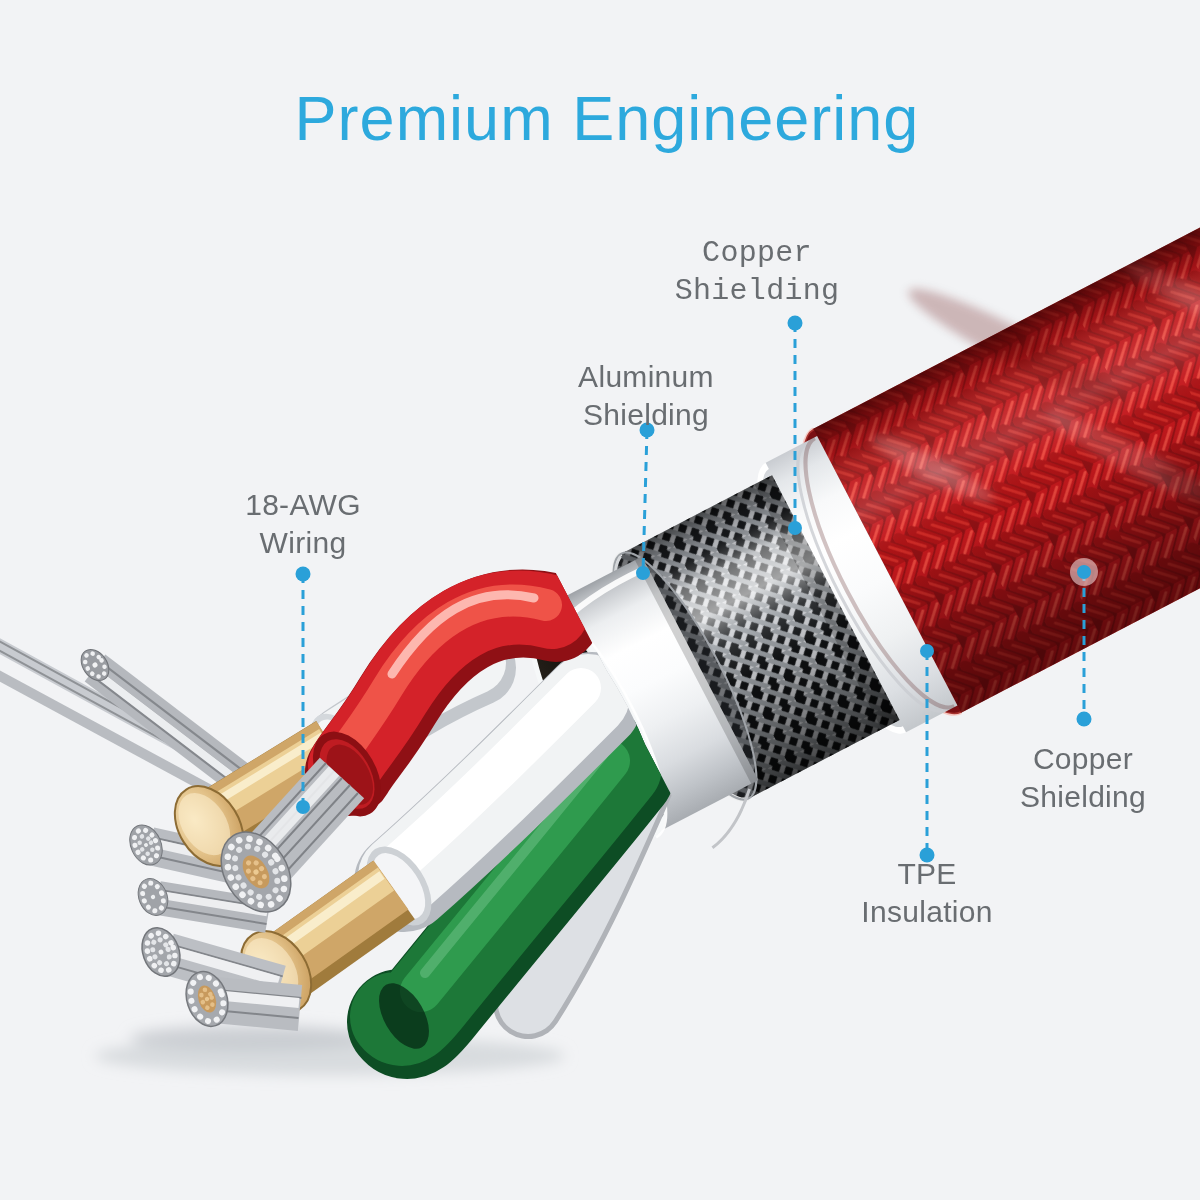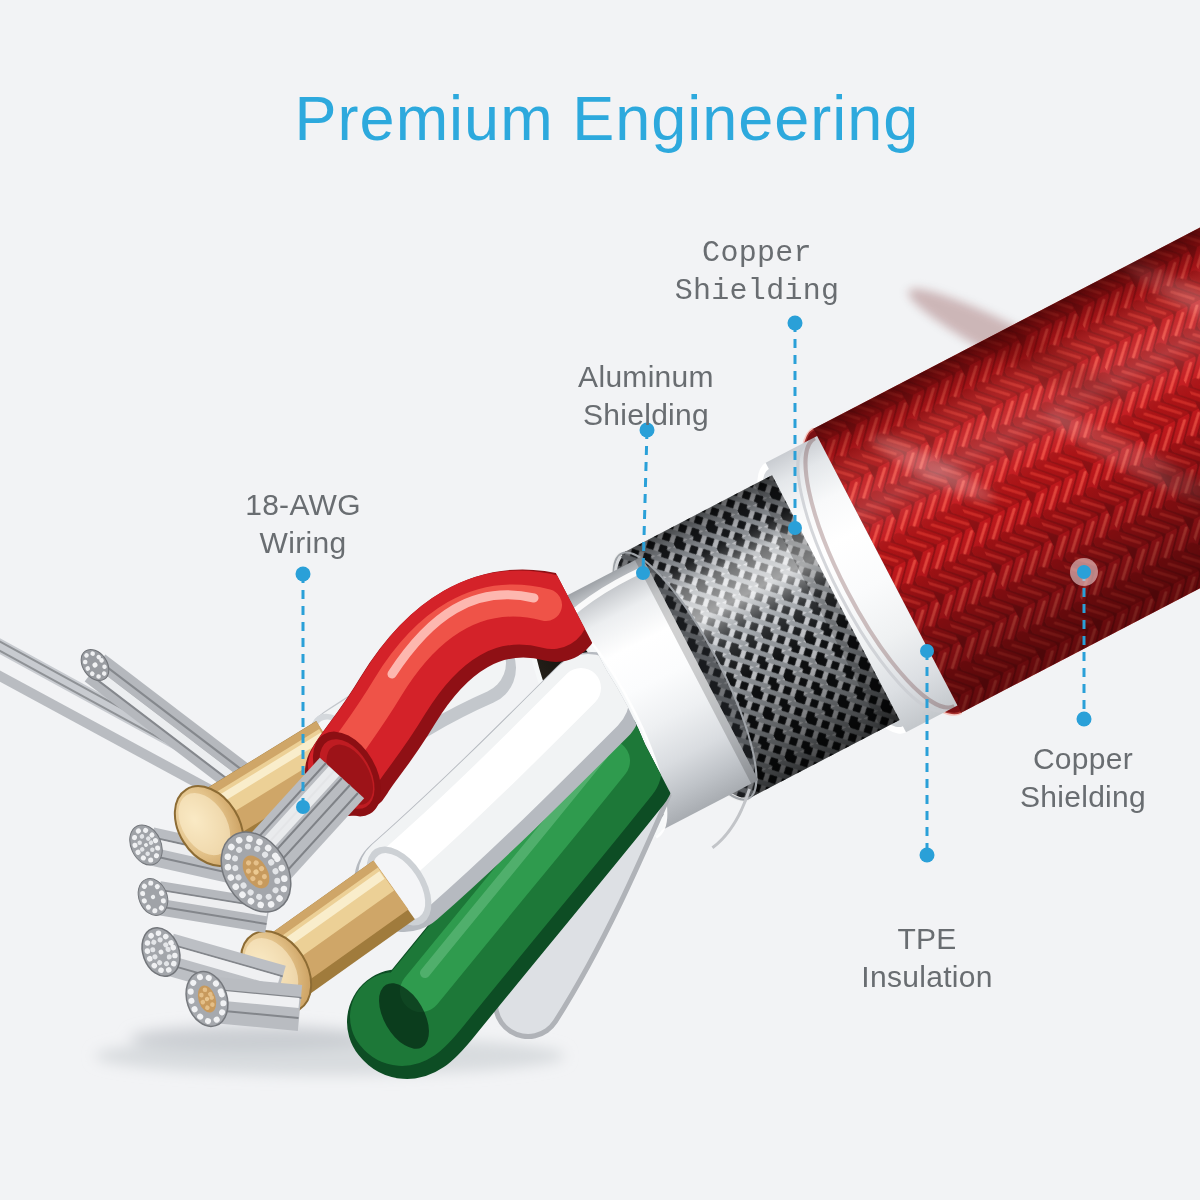--- a/index.html
+++ b/index.html
@@ -11,21 +11,21 @@
     font-size:63px;font-weight:300;letter-spacing:1px;color:#2da9dd;white-space:nowrap;
   }
   .callout{
     position:absolute;transform:translateX(-50%);text-align:center;white-space:pre-line;
     color:#696d71;font-size:30px;line-height:38px;font-weight:300;letter-spacing:.3px;
   }
   .co-copper{left:757px;top:234px;font-family:Liberation Mono, monospace;}
   .co-aluminum{left:646px;top:337px;margin-top:21px;}
   .co-awg{left:303px;top:486px;}
   .co-nylon{left:1083px;top:740px;}
-  .co-tpe{left:927px;top:920px;text-align:center;}
+  .co-tpe{left:927px;top:855px;text-align:center;}
 </style>
 </head>
 <body>
 
 <div class="stage">
 
 <svg width="1200" height="1200" viewBox="0 0 1200 1200">
   <defs>
     <filter id="soft" x="-60%" y="-60%" width="220%" height="220%">
           <feGaussianBlur stdDeviation="7"></feGaussianBlur>

